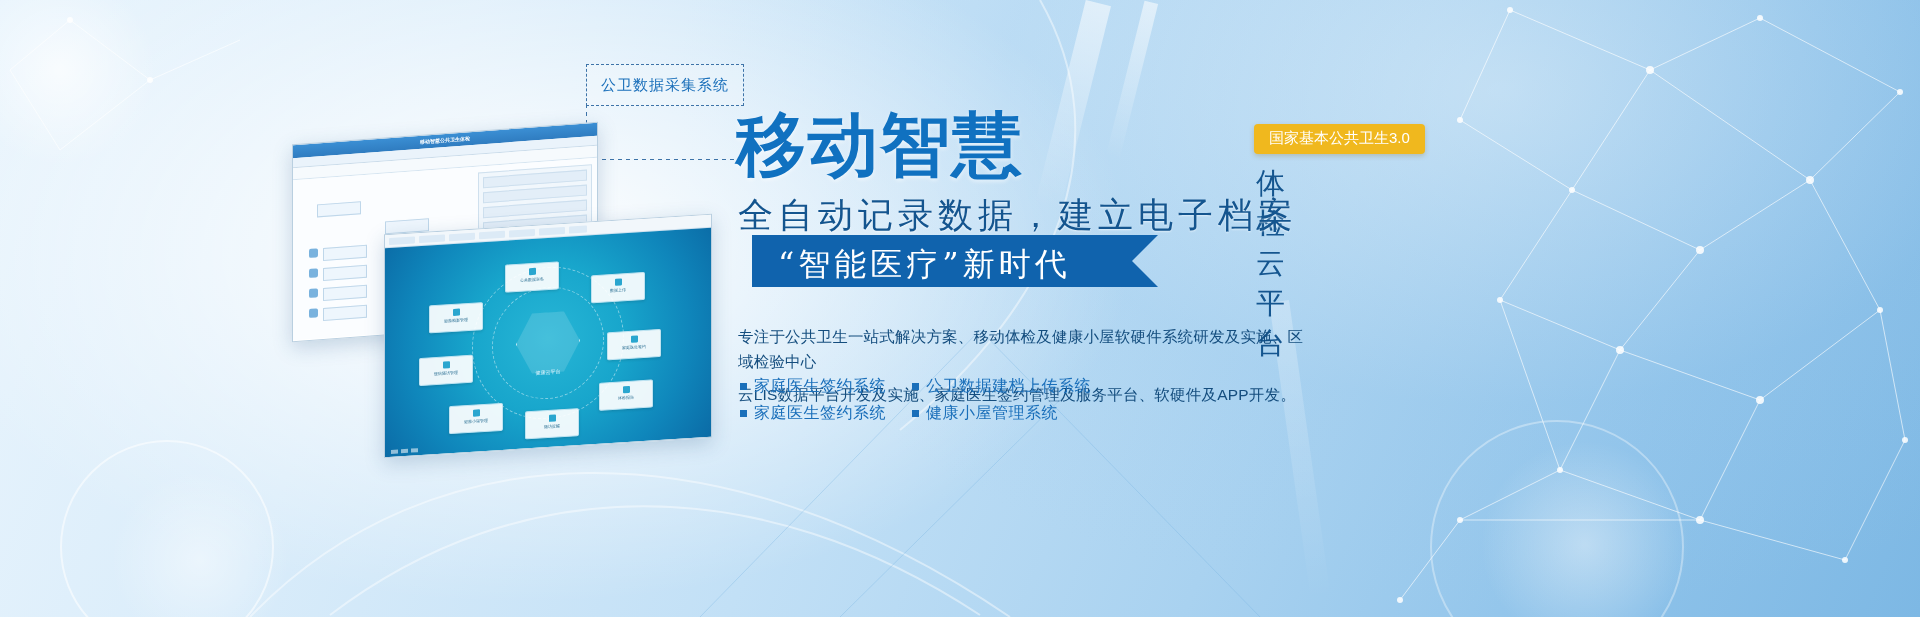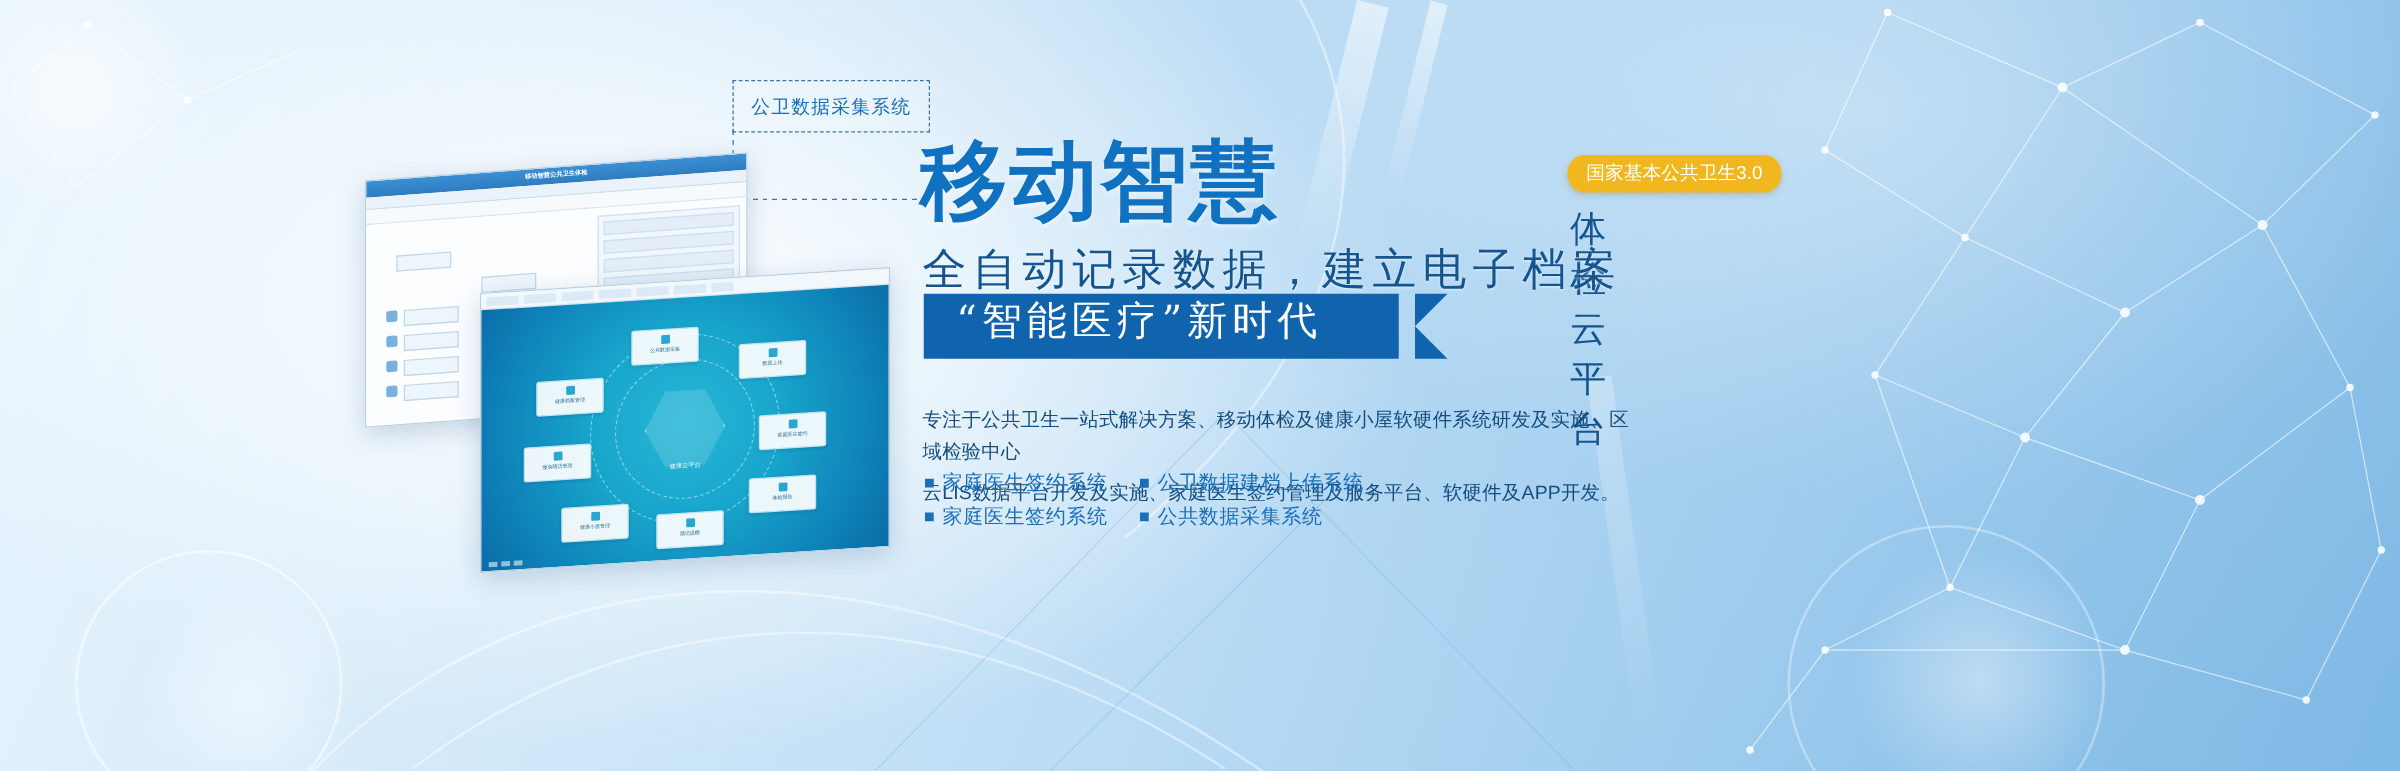--- a/index.html
+++ b/index.html
@@ -70,29 +70,29 @@
   .s2-foot{position:absolute;left:6px;bottom:3px;display:flex;gap:3px;}
   .s2-foot b{width:7px;height:4px;background:rgba(255,255,255,.55);display:block;}
 
   
   .copy{position:absolute;left:736px;top:0;width:1180px;height:617px;}
   .h1{position:absolute;left:0;top:112px;display:flex;align-items:center;gap:6px;}
   .h1 .big{font-size:70px;font-weight:700;color:#1071c0;line-height:.96;letter-spacing:2px;
            font-family:"DejaVu Sans","Liberation Sans",sans-serif;
            text-shadow:0 2px 4px rgba(255,255,255,.55);}
   .badge{position:absolute;left:518px;top:12px;background:#f0b81e;color:#fff;
-         border-radius:14px;padding:5px 15px 6px;font-size:15px;white-space:nowrap;
+         border-radius:4px;padding:5px 15px 6px;font-size:15px;white-space:nowrap;
          box-shadow:0 2px 5px rgba(140,95,0,.25);}
   .h1sub{position:absolute;left:520px;top:52px;font-size:29px;color:#14558f;letter-spacing:3px;
          font-family:"DejaVu Serif","Liberation Serif",serif;}
   .h2{position:absolute;left:2px;top:192px;font-size:35px;color:#14558f;letter-spacing:5px;
       font-family:"DejaVu Serif","Liberation Serif",serif;
       text-shadow:0 1px 2px rgba(255,255,255,.6);white-space:nowrap;}
-  .ribbon{position:absolute;left:3px;top:235px;height:52px;width:380px;background:#1063ad;
-          display:flex;align-items:flex-start;padding-left:26px;box-sizing:border-box;}
+  .ribbon{position:absolute;left:16px;top:235px;height:52px;width:380px;background:#1063ad;
+          display:flex;align-items:flex-end;padding-left:26px;box-sizing:border-box;}
   .ribbon span{font-size:32px;color:#fff;letter-spacing:4px;white-space:nowrap;
                font-family:"DejaVu Serif","Liberation Serif",serif;}
   .ribbon-tip{position:absolute;left:396px;top:235px;width:0;height:0;
               border-top:26px solid #1063ad;border-bottom:26px solid #1063ad;
               border-right:26px solid transparent;}
   .para{position:absolute;left:2px;top:324px;width:580px;}
   .para p{margin:0 0 8px 0;font-size:15.5px;color:#144d7e;line-height:25px;letter-spacing:.2px;}
   .tags{position:absolute;left:4px;top:376px;width:580px;}
   .tagrow{display:flex;gap:22px;margin-bottom:6px;}
   .tag{display:flex;align-items:flex-start;gap:7px;font-size:16px;color:#1a6fba;letter-spacing:.5px;white-space:nowrap;}
@@ -291,19 +291,19 @@
           <span>公卫数据建档上传系统</span>
         </div>
       </div>
       <div class="tagrow">
         <div class="tag w1">
           <span class="sq"></span>
           <span>家庭医生签约系统</span>
         </div>
         <div class="tag w2">
           <span class="sq"></span>
-          <span>公共数据采集系统</span>
+          <span>健康小屋管理系统</span>
         </div>
       </div>
     </div>
 
   </div>
 </div>
 
 </body></html>

